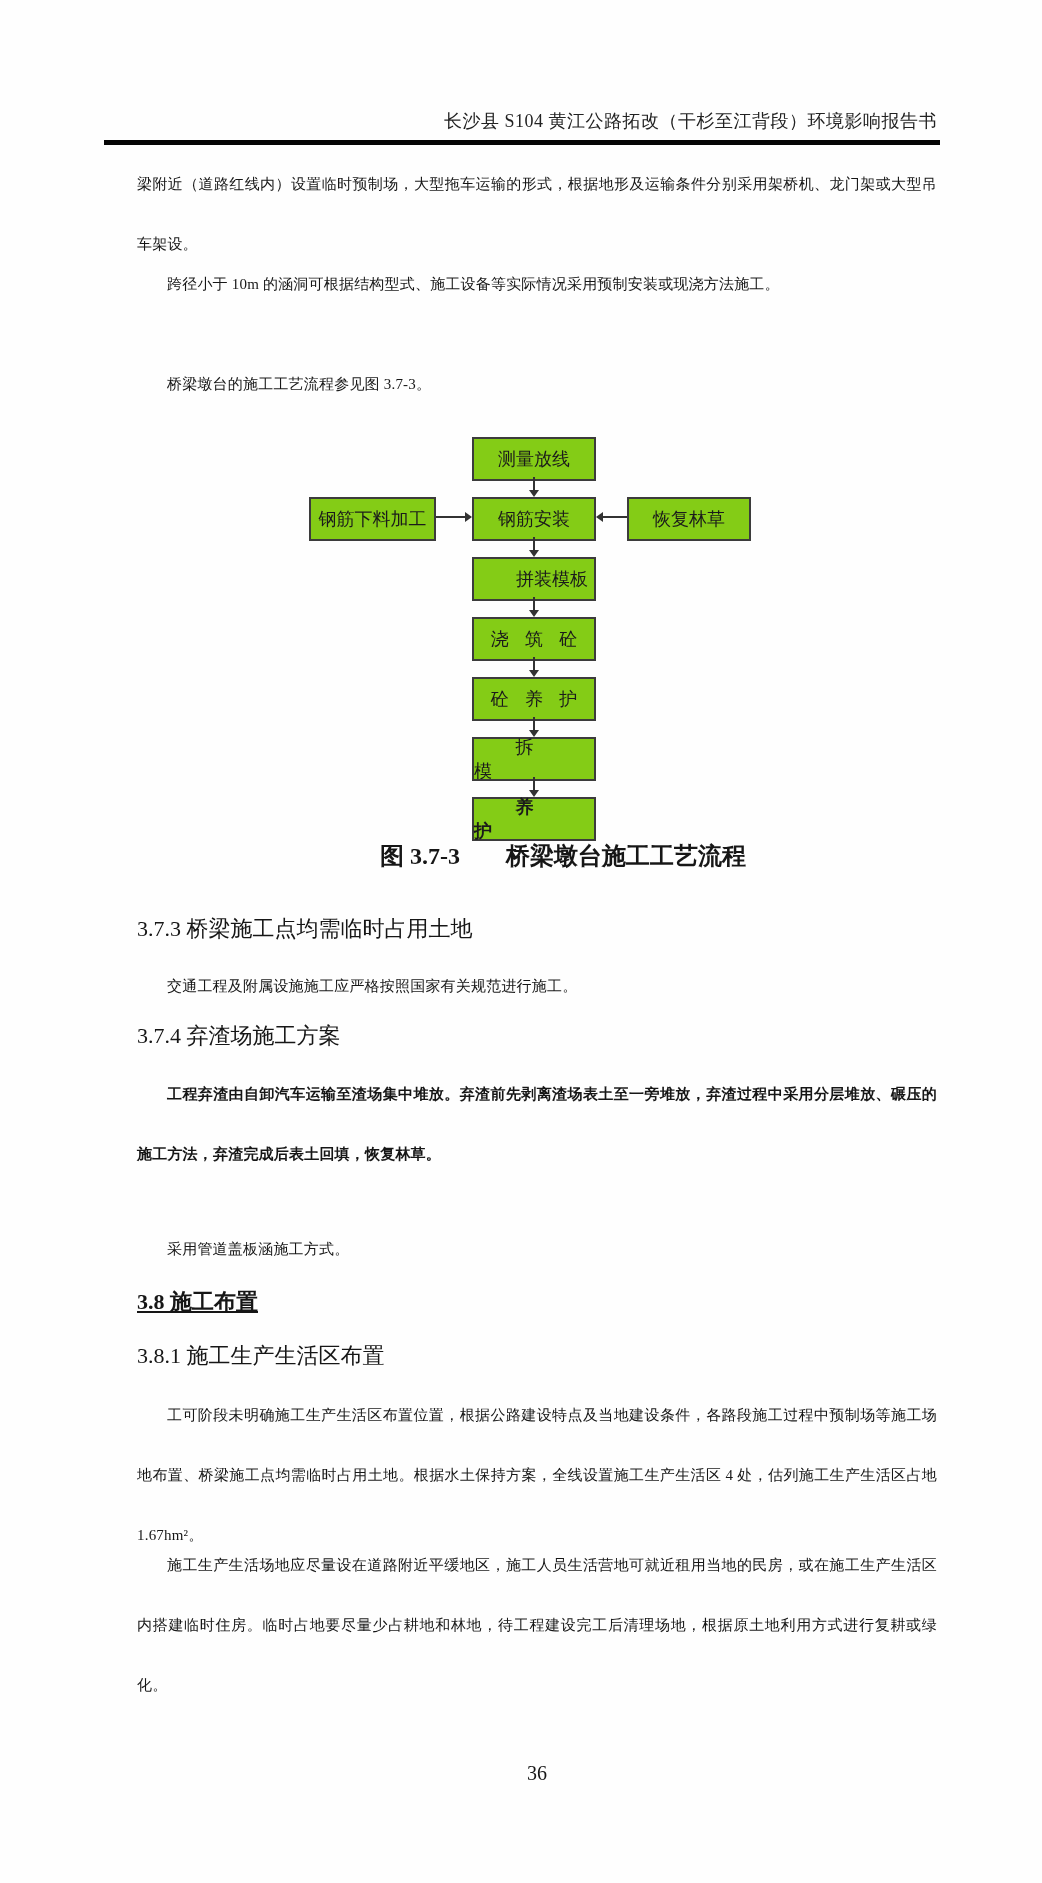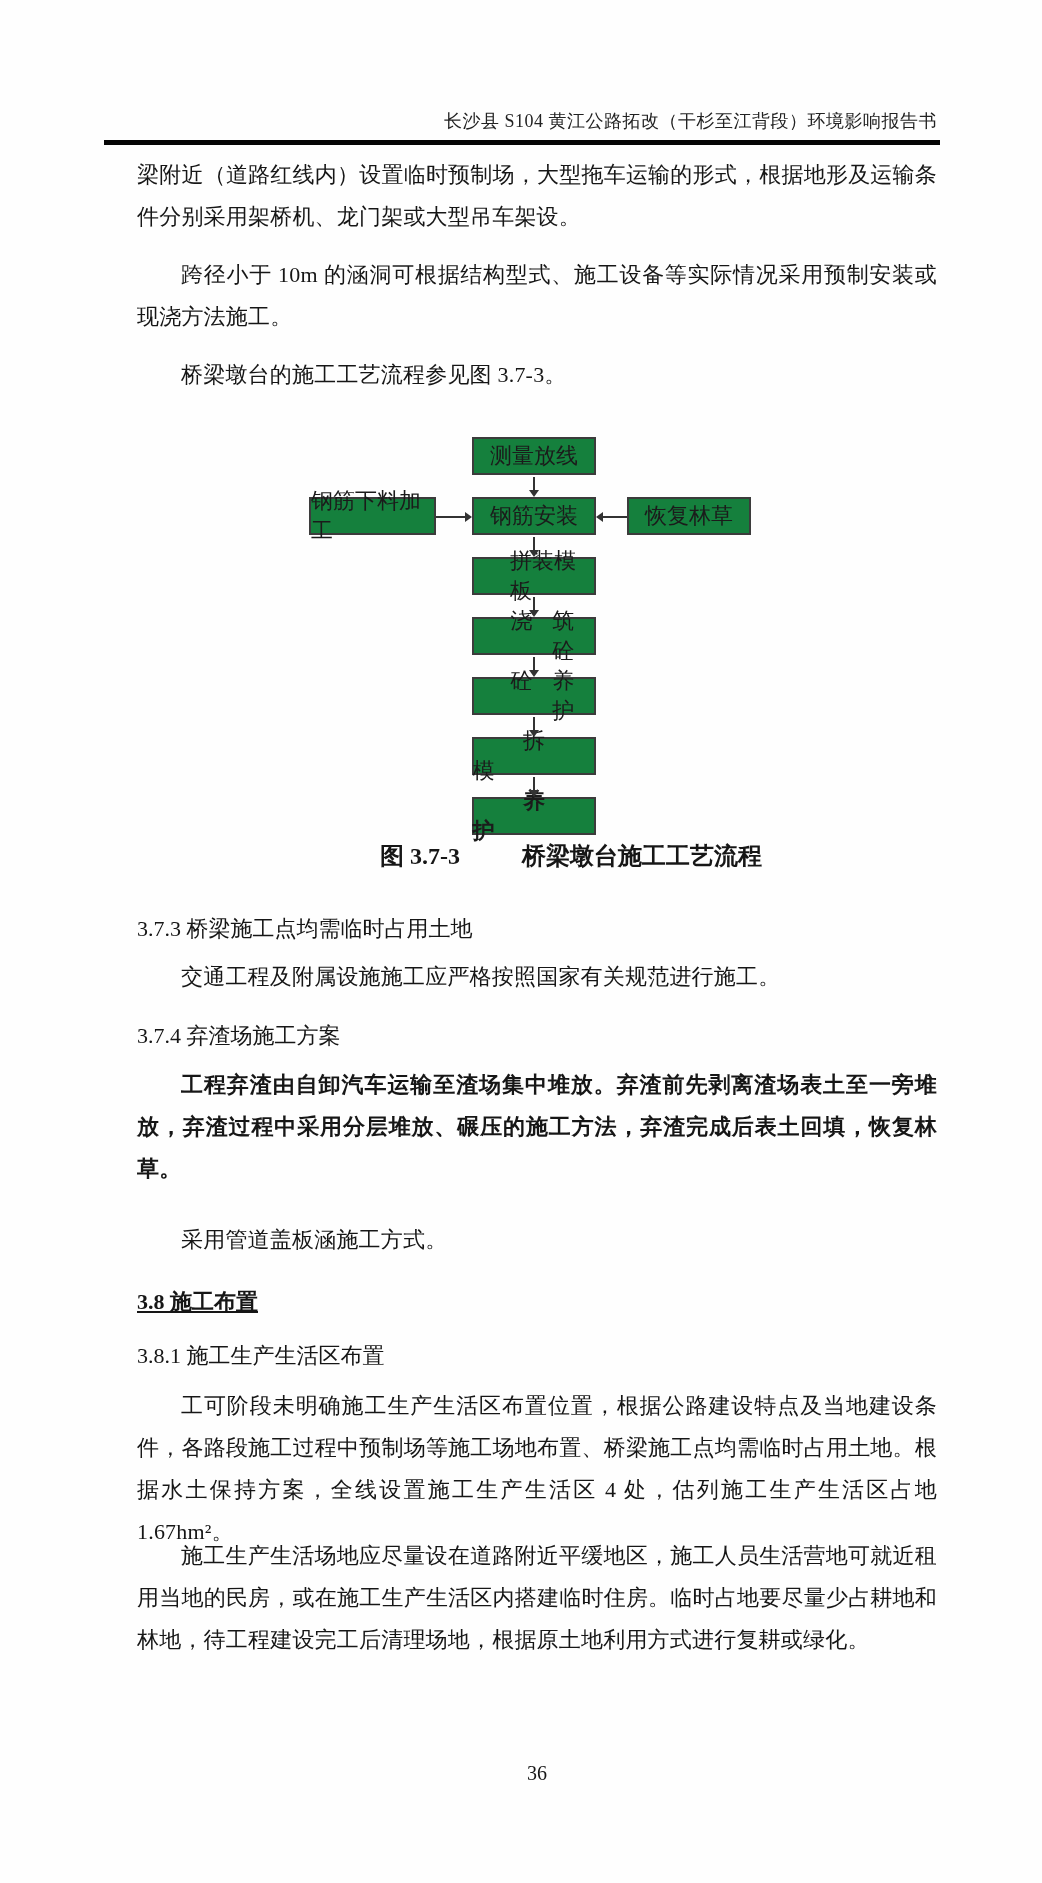--- a/index.html
+++ b/index.html
@@ -19,43 +19,43 @@
     font-size:18px;line-height:26px;
     color:#222;
     letter-spacing:.5px;
   }
   .header-rule{
     left:104px;top:140px;width:836px;height:5px;
     background:#050505;
   }
   .body-text{
     left:137px;width:800px;
-    font-size:22px;line-height:42px;
+    font-size:15px;line-height:60px;
     text-align:justify;
     letter-spacing:.2px;
   }
   .indent{text-indent:2em;}
   .heading{
     left:137px;width:800px;
     font-size:22px;line-height:50px;
     white-space:nowrap;
   }
   .bold{font-weight:bold;}
   
   .flow{
     left:137px;top:437px;width:800px;height:401px;
   }
   .fbox{
     position:absolute;
     box-sizing:border-box;
-    height:38px;
+    height:44px;
     border:2px solid #3c3c3c;
-    background:#15803d;
+    background:#84cc16;
     display:flex;align-items:center;justify-content:center;
-    font-size:22px;color:#1b1b1b;
+    font-size:18px;color:#1b1b1b;
   }
   .fbox.col{left:335px;width:124px;}
   .sp1{letter-spacing:.9em;text-indent:.9em;text-align:right;}
   .sp2{letter-spacing:2.3em;text-indent:2.3em;}
   .v-arrow{
     position:absolute;left:396px;width:2px;height:13px;background:#333;
   }
   .v-arrow::after{
     content:"";position:absolute;left:-4px;bottom:-7px;
     border:5px solid transparent;border-bottom:none;
@@ -67,21 +67,21 @@
     border:5px solid transparent;border-right:none;
     border-left:7px solid #333;
   }
   .h-line.to-left::before{
     content:"";position:absolute;left:-7px;top:-4px;
     border:5px solid transparent;border-left:none;
     border-right:7px solid #333;
   }
   .fig-caption{
     left:380px;top:840px;
-    display:flex;gap:62px;
+    display:flex;gap:46px;
     font-size:24px;font-weight:bold;
     white-space:nowrap;
   }
   .page-number{
     left:137px;top:1762px;width:800px;
     text-align:center;font-size:20px;
   }
 </style>
 </head>
 <body>

